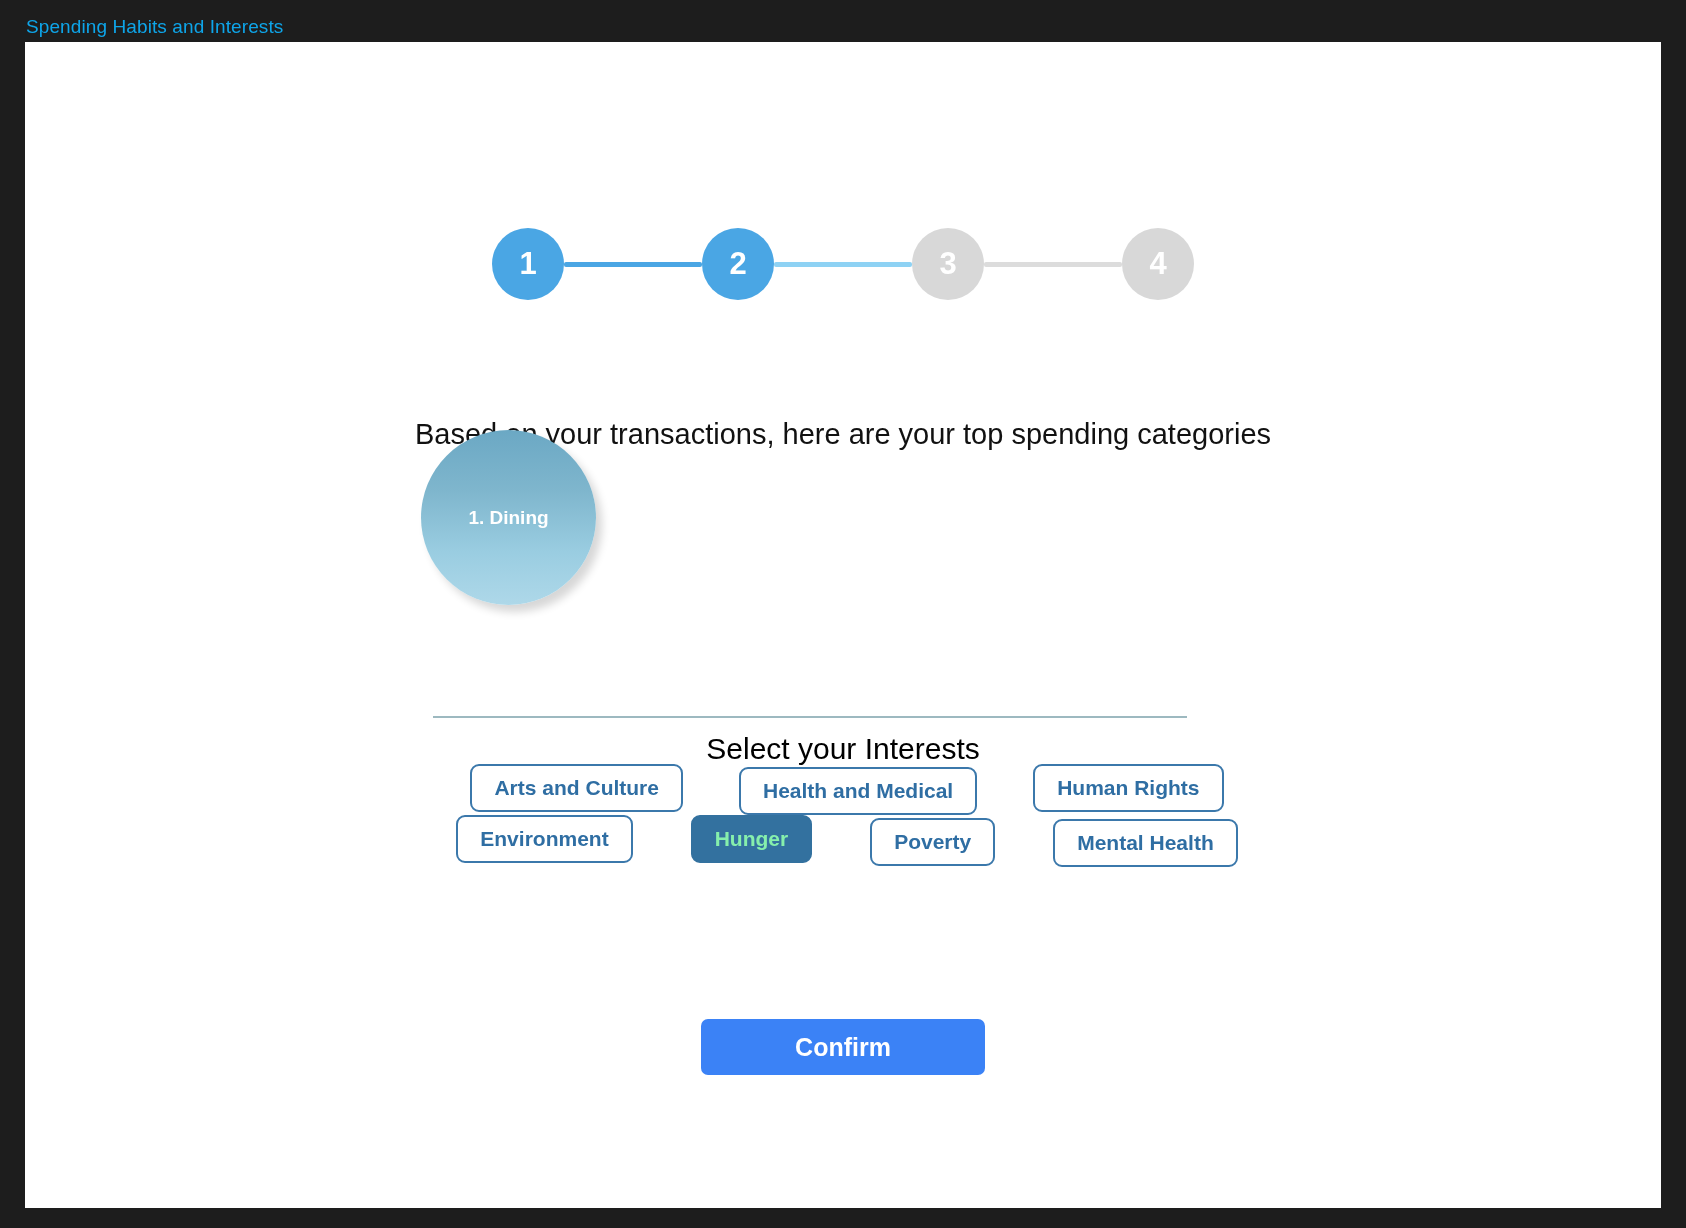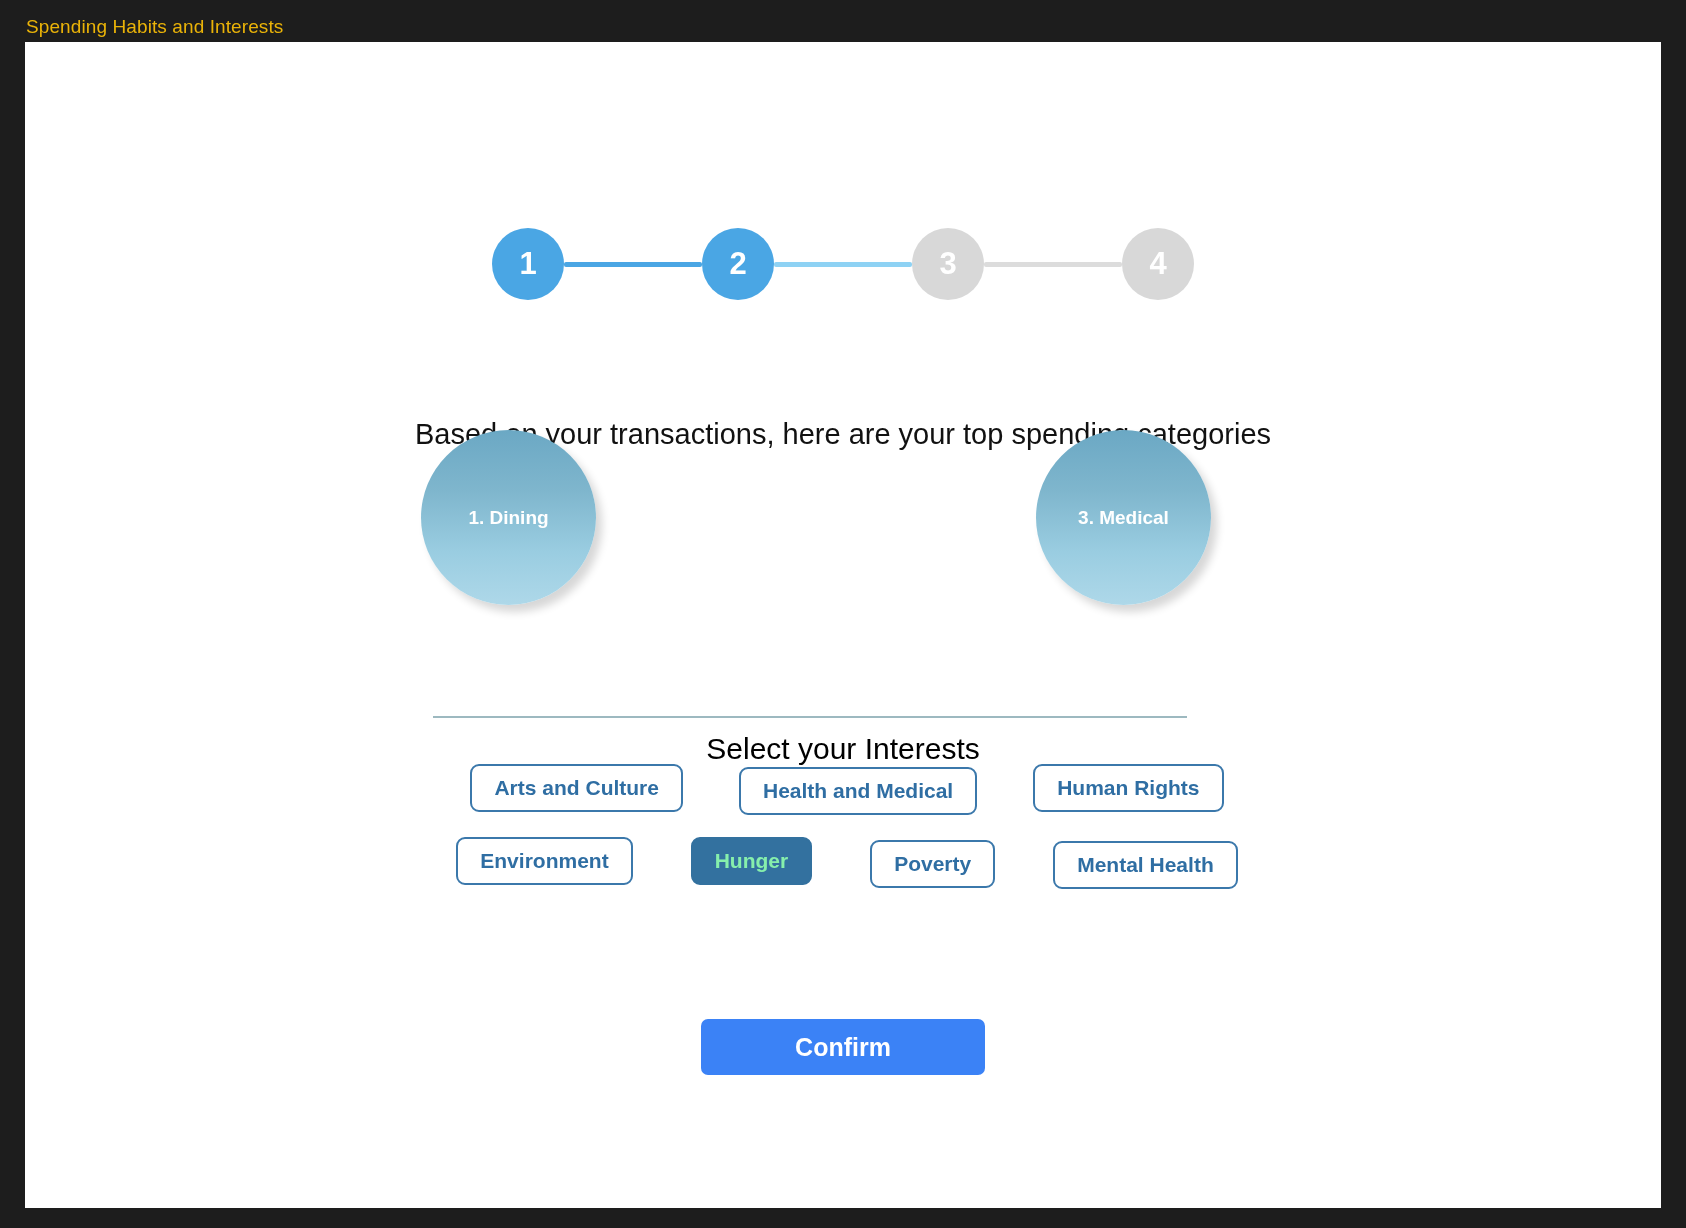--- a/index.html
+++ b/index.html
@@ -15,21 +15,21 @@
     font-family: "Liberation Sans", sans-serif;
     -webkit-font-smoothing: antialiased;
   }
 
   
   .window-title {
     position: absolute;
     left: 26px;
     top: 16px;
     font-size: 19px;
-    color: #eab308;
+    color: #0ea5e9;
     letter-spacing: 0.1px;
     white-space: nowrap;
   }
 
   .card {
     position: absolute;
     left: 25px;
     top: 42px;
     width: 1636px;
     height: 1166px;
@@ -133,21 +133,21 @@
 
   .pill-row {
     position: absolute;
     left: 0;
     width: 100%;
     display: flex;
     justify-content: center;
     align-items: center;
   }
   .pill-row.row1 { top: 725px; gap: 48px; }
-  .pill-row.row2 { top: 798px; gap: 50px; }
+  .pill-row.row2 { top: 776px; gap: 50px; }
 
   .pill {
     border-radius: 9px;
     font-size: 21px;
     font-weight: 700;
     padding: 9px 22px;
     white-space: nowrap;
     cursor: pointer;
     line-height: 1.25;
     margin-left: 8px;
@@ -218,23 +218,20 @@
       <span>4</span>
     </div>
   </div>
 
   <div class="spending-headline">Based on your transactions, here are your top spending categories</div>
 
   <div class="bubbles">
     <div class="bubble">
       <span>1. Dining</span>
     </div>
-    <div class="bubble">
-      <span>3. Medical</span>
-    </div>
   </div>
 
   <div class="divider"></div>
 
   <div class="interests-headline">Select your Interests</div>
 
   <div class="pill-row row1">
     <div class="pill unselected">
       <span>Arts and Culture</span>
     </div>

